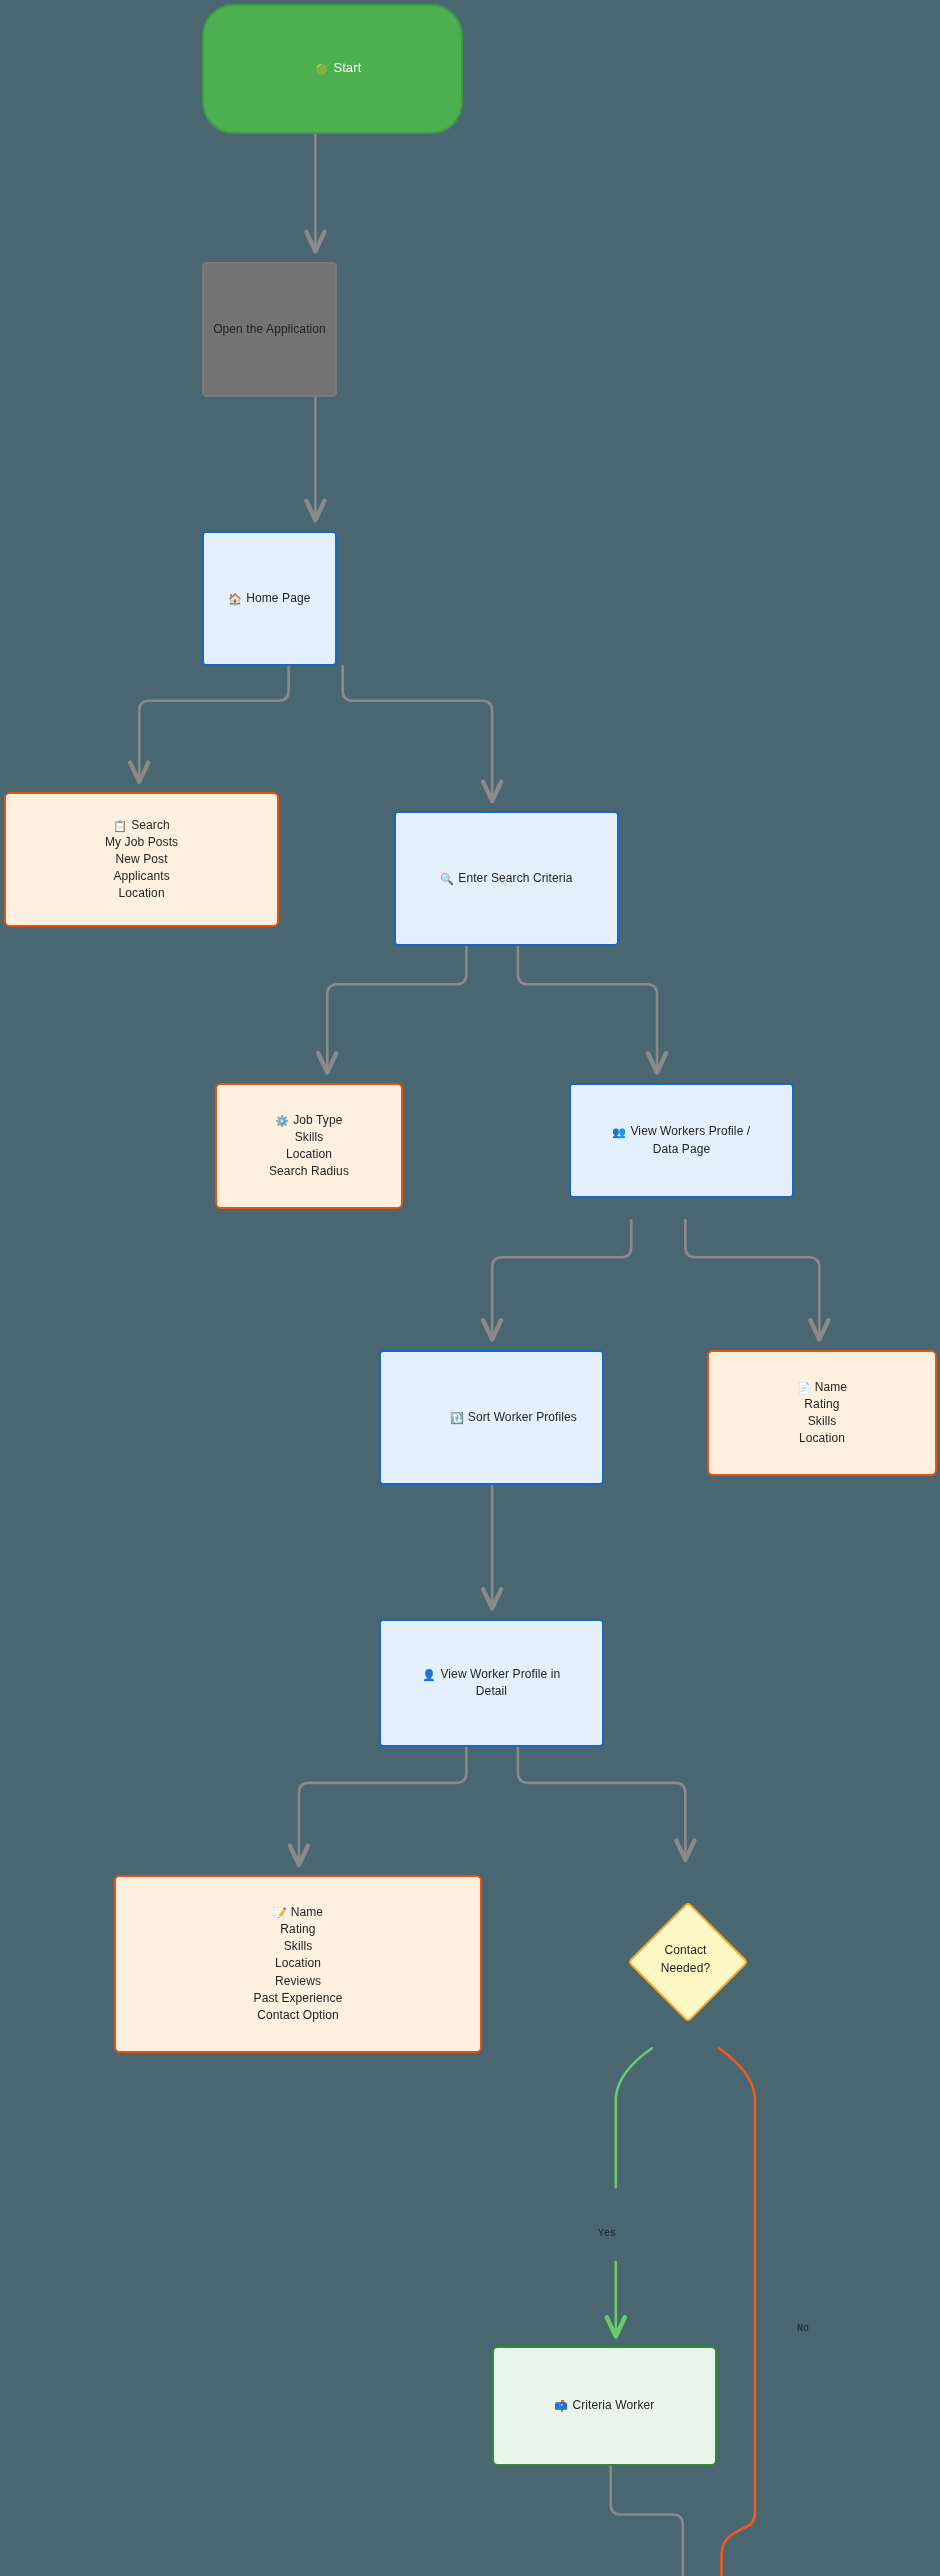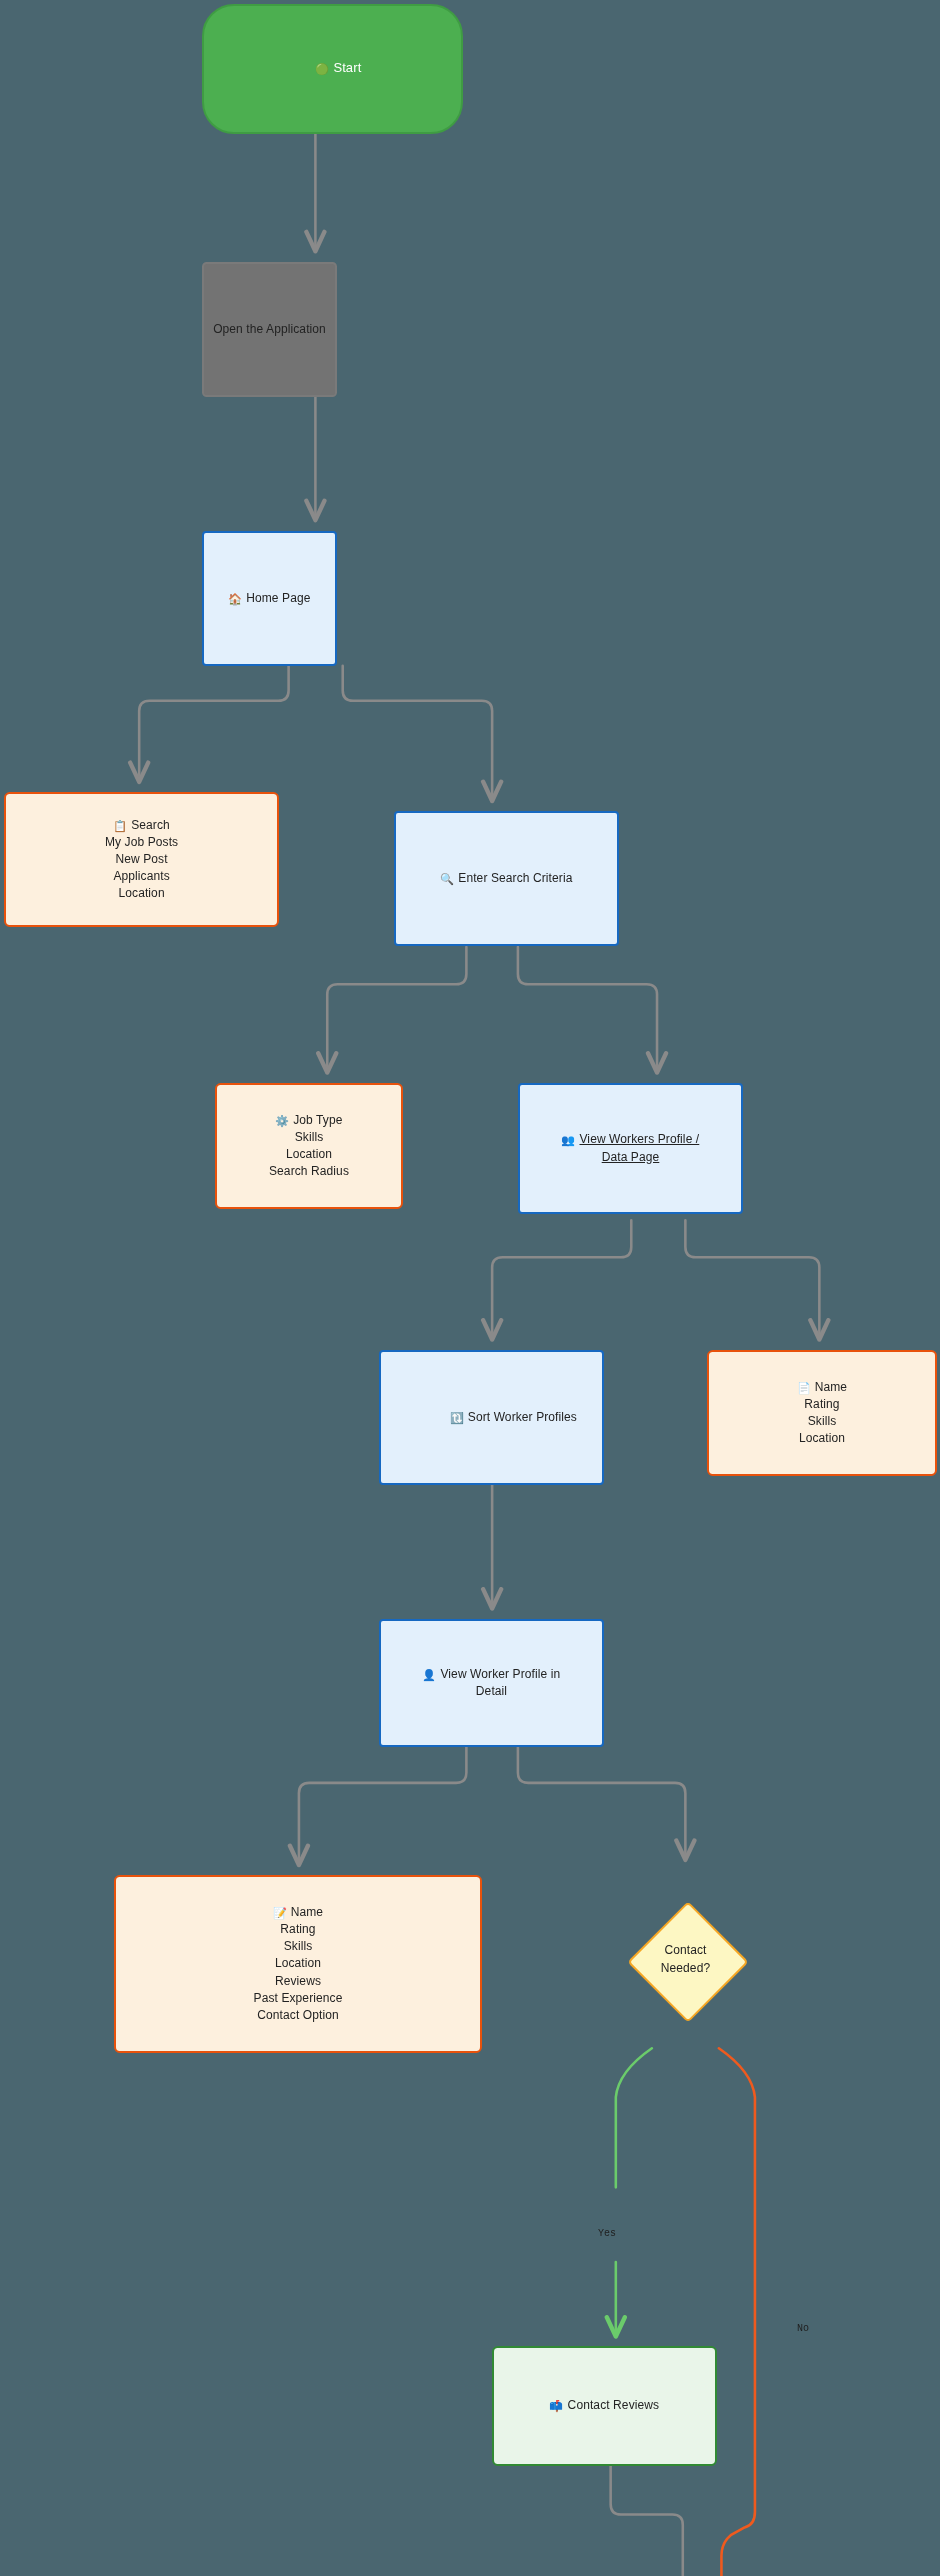--- a/index.html
+++ b/index.html
@@ -218,21 +218,21 @@
     <div class="nlines">
       <div class="nline">
         <span class="ico">⚙️</span><span>Job Type</span>
       </div>
       <div class="nline">Skills</div>
       <div class="nline">Location</div>
       <div class="nline">Search Radius</div>
     </div>
   </div>
 
-  <div class="node n-process" style="left:518px; top:1083px; width:225px; height:131px;text-decoration:underline;">
+  <div class="node n-process" style="left:569px; top:1083px; width:225px; height:115px;">
     <div class="nlines">
       <div class="nline">
         <span class="ico">👥</span><span>View Workers Profile /</span>
       </div>
       <div class="nline">Data Page</div>
     </div>
   </div>
 
   <div class="node n-process" style="left:379px; top:1350px; width:225px; height:135px;padding-left:44px;">
     <div class="nlines">
@@ -280,21 +280,21 @@
     <div class="diamond"></div>
     <div class="nlines dlabel">
       <div class="nline">Contact</div>
       <div class="nline">Needed?</div>
     </div>
   </div>
 
   <div class="node n-action" style="left:492px; top:2346px; width:225px; height:120px;">
     <div class="nlines">
       <div class="nline">
-        <span class="ico">📫</span><span>Contact Reviews</span>
+        <span class="ico">📫</span><span>Criteria Worker</span>
       </div>
     </div>
   </div>
 
   <div class="edge-label" style="left:598px; top:2228px;">Yes</div>
   <div class="edge-label" style="left:754px; top:2323px;margin-left:43px;">No</div>
 
 </div>
 
 

